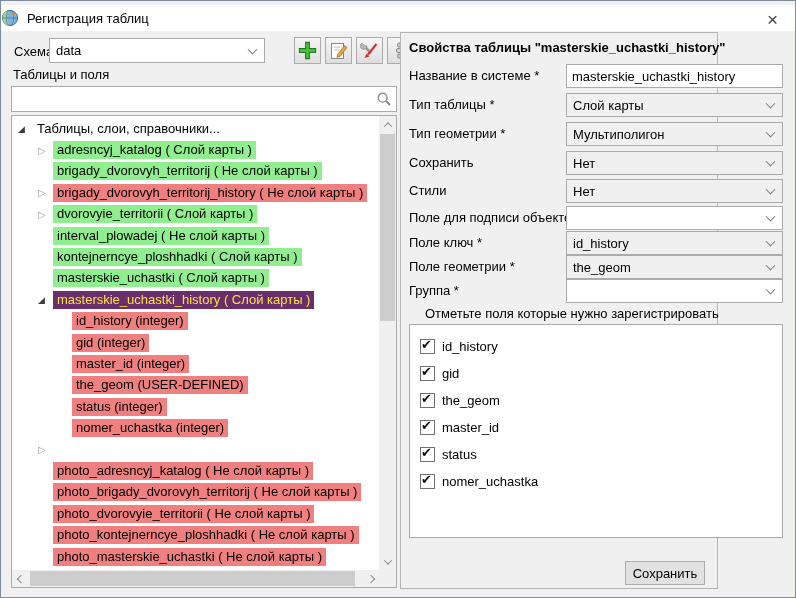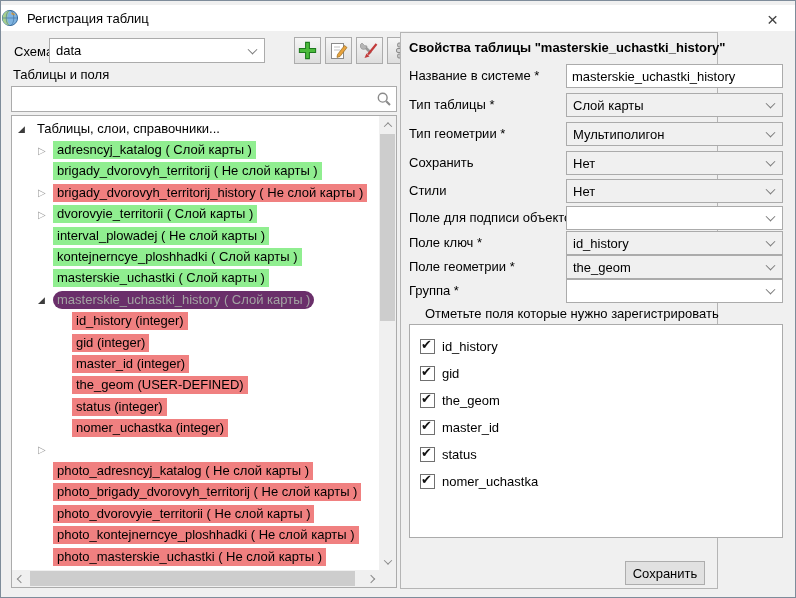--- a/index.html
+++ b/index.html
@@ -30,21 +30,21 @@
   .tree-rows{position:absolute;left:0;top:2px;right:17px;bottom:17px;overflow:hidden;}
   .tree-row{height:21.4px;display:flex;align-items:center;white-space:nowrap;}
   .tree-row.lvl0{padding-left:6px;}
   .tree-row.lvl1{padding-left:26px;}
   .tree-row.lvl2{padding-left:60px;}
   .arrow{flex:0 0 15px;width:15px;text-align:left;font-family:"DejaVu Sans",sans-serif;font-size:9px;color:#3c3c3c;}
   .arrow.c{color:#9f9f9f;font-size:10px;}
   .hl{padding:1px 4px 2px 4px;}
   .hl-green{background:var(--hl-green);}
   .hl-red{background:var(--hl-red);}
-  .hl-purple{background:var(--hl-purple);color:#a3a3a3;border-radius:9px;}
+  .hl-purple{background:var(--hl-purple);color:#fde047;}
   
   .vscroll{position:absolute;top:0;right:0;bottom:17px;width:17px;background:#F0F0F0;}
   .vthumb{position:absolute;left:1px;right:1px;top:18px;height:187px;background:#CDCDCD;}
   .hscroll{position:absolute;left:0;bottom:0;right:17px;height:17px;background:#F0F0F0;}
   .hthumb{position:absolute;top:1px;bottom:1px;left:18px;width:325px;background:#CDCDCD;}
   .sb-btn{position:absolute;width:17px;height:17px;display:flex;align-items:center;justify-content:center;}
   .chev{width:6px;height:6px;border-right:1.3px solid #8a8a8a;border-bottom:1.3px solid #8a8a8a;}
   .chev.up{transform:rotate(-135deg) translate(-1px,-1px);}
   .chev.down{transform:rotate(45deg) translate(-1px,-1px);}
   .chev.left{transform:rotate(135deg);}

